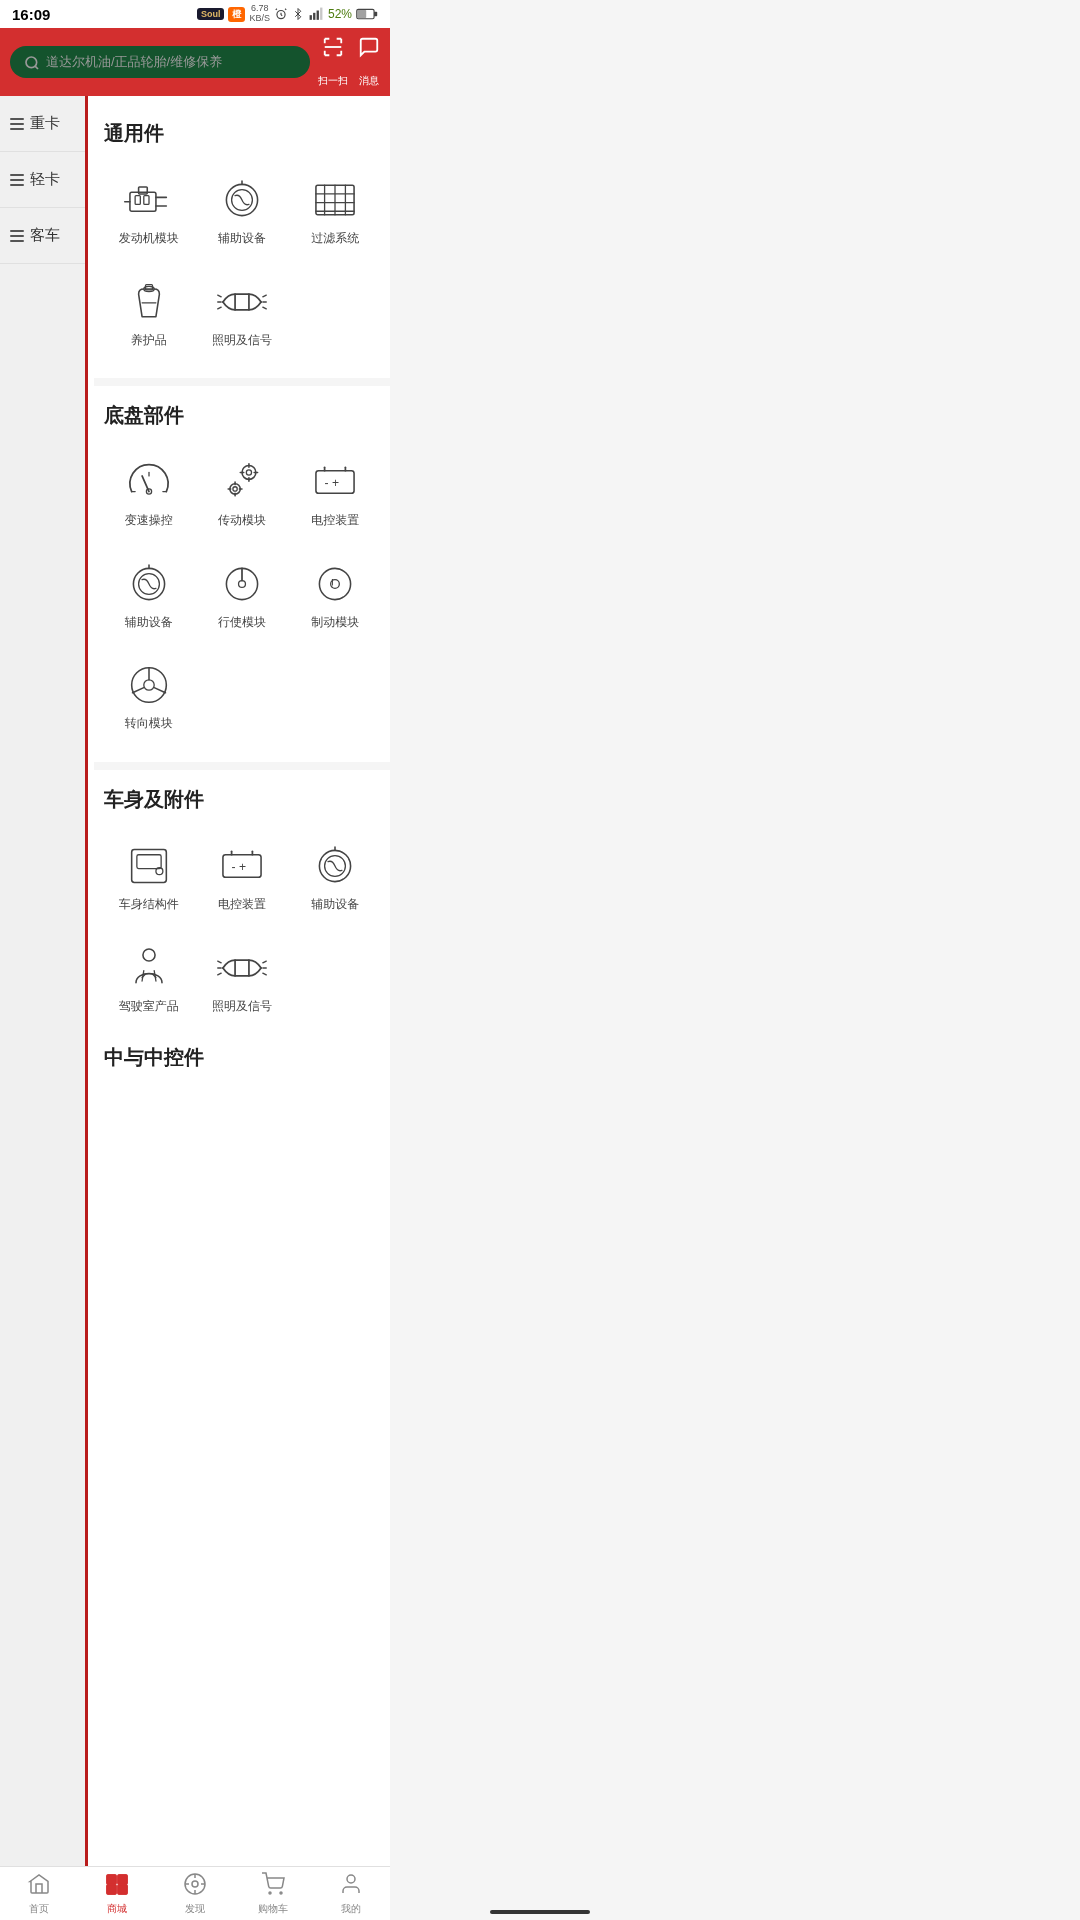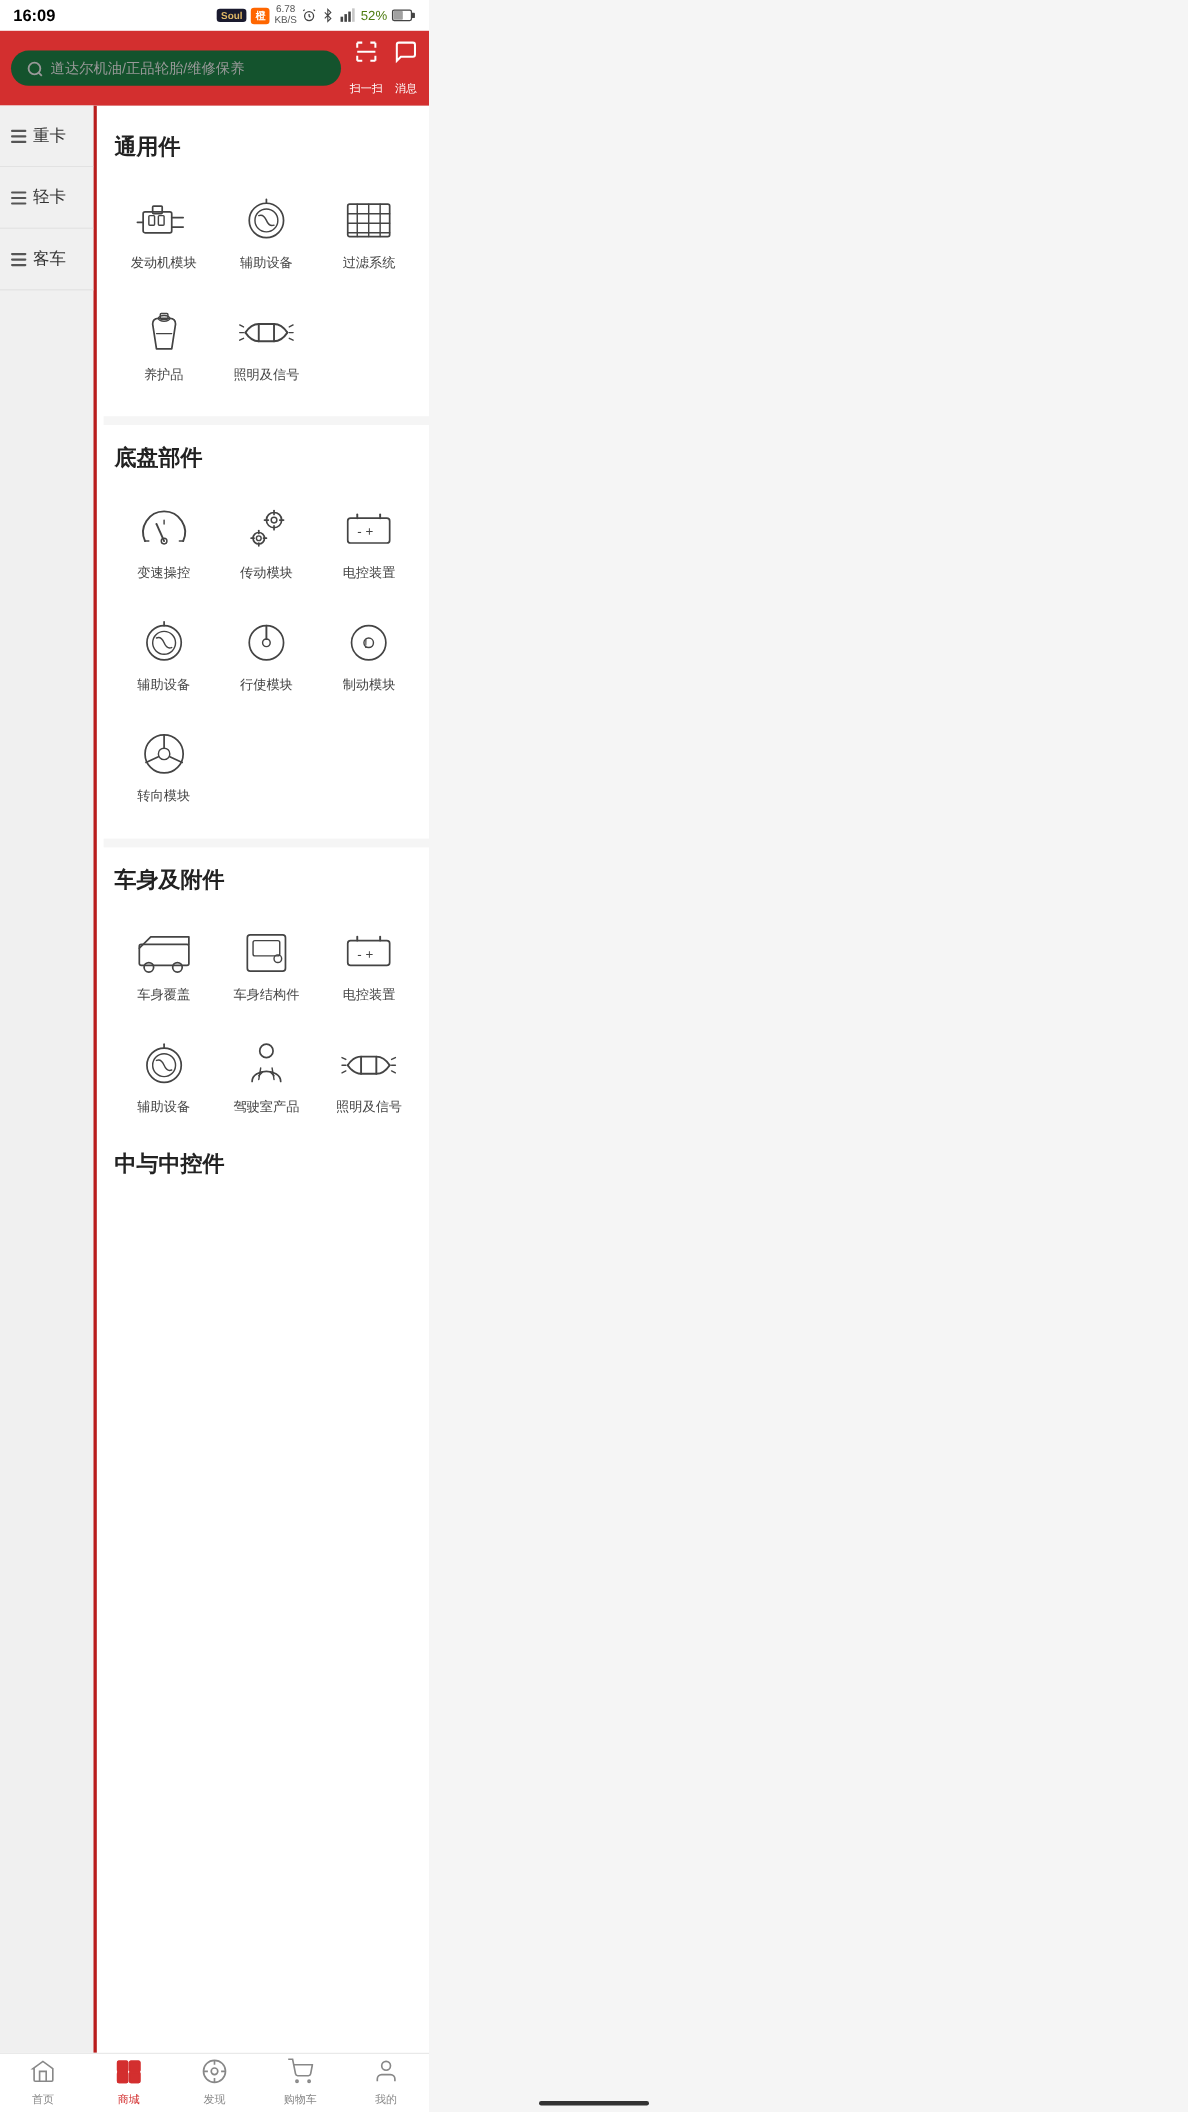--- a/index.html
+++ b/index.html
@@ -479,31 +479,20 @@
         <span class="grid-label">转向模块</span>
       </div>
 
     </div>
 
     <div class="divider"></div>
 
     <div class="section-title">车身及附件</div>
     <div class="grid-3">
 
-      <div class="grid-item">
-        <div class="icon-wrap">
-          <svg viewBox="0 0 60 54">
-            <rect x="4" y="18" width="52" height="22" rx="2" stroke="#444" stroke-width="1.8" fill="none"></rect>
-            <path d="M4 22 L16 10 L56 10 L56 18" stroke="#444" stroke-width="1.8" fill="none"></path>
-            <circle cx="14" cy="42" r="5" stroke="#444" stroke-width="1.8" fill="none"></circle>
-            <circle cx="44" cy="42" r="5" stroke="#444" stroke-width="1.8" fill="none"></circle>
-          </svg>
-        </div>
-        <span class="grid-label">车身覆盖</span>
-      </div>
 
       <div class="grid-item">
         <div class="icon-wrap">
           <svg viewBox="0 0 60 54">
             <rect x="10" y="8" width="40" height="38" rx="3" stroke="#444" stroke-width="1.8" fill="none"></rect>
             <rect x="16" y="14" width="28" height="16" rx="2" stroke="#444" stroke-width="1.5" fill="none"></rect>
             <circle cx="42" cy="33" r="4" stroke="#444" stroke-width="1.5" fill="none"></circle>
           </svg>
         </div>
         <span class="grid-label">车身结构件</span>

